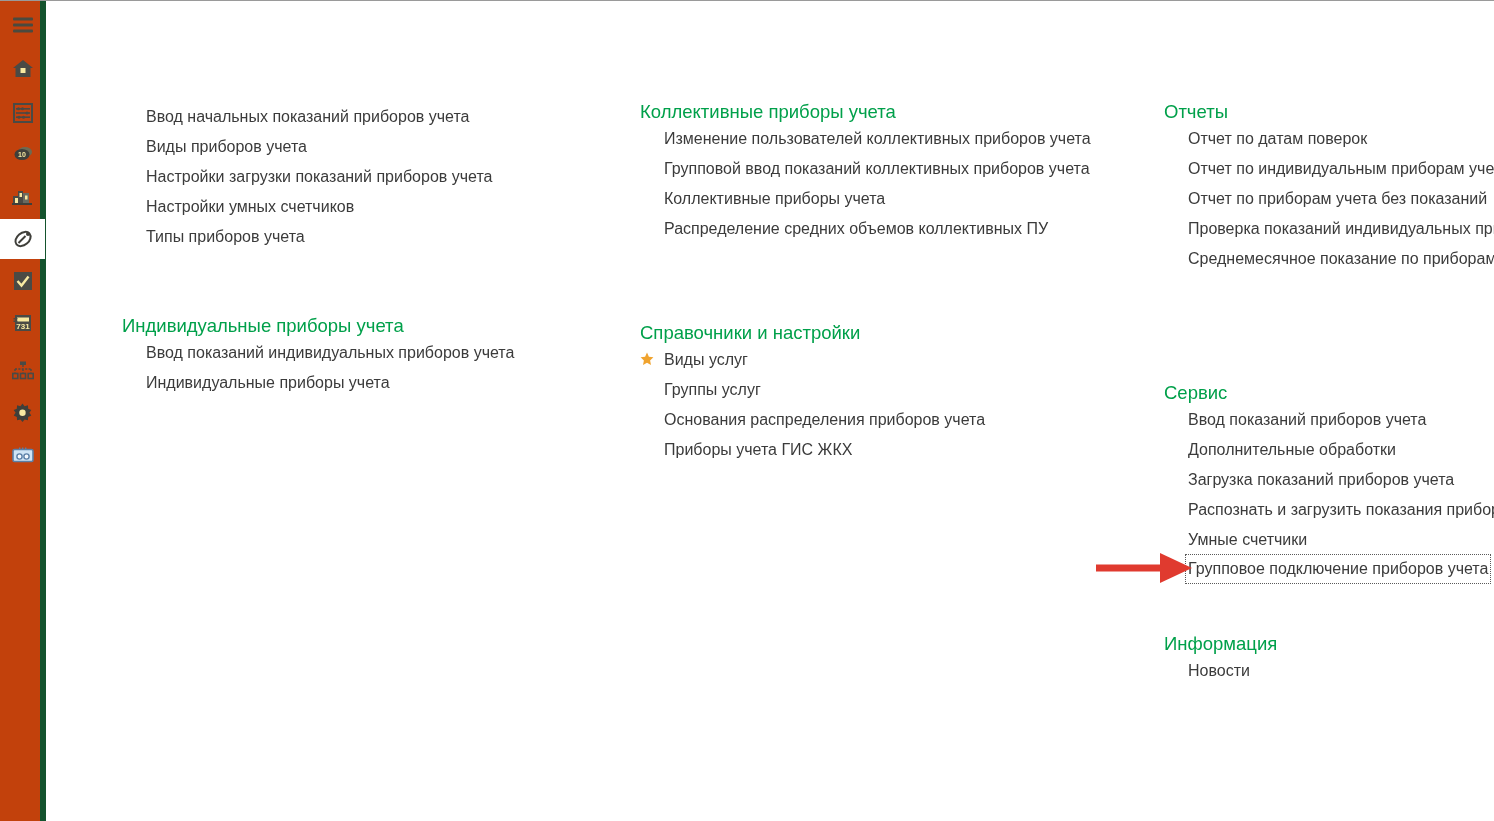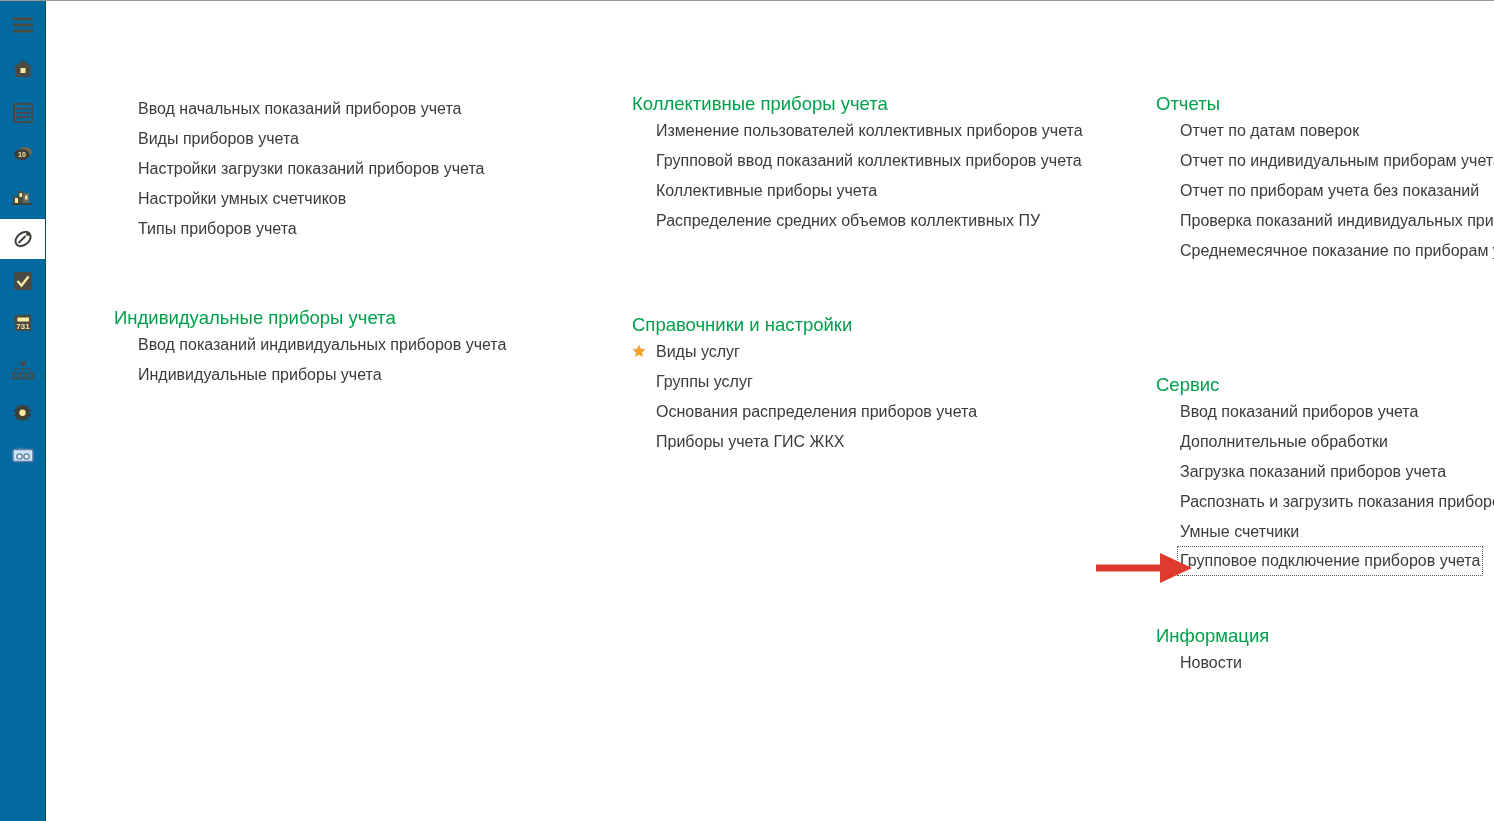--- a/index.html
+++ b/index.html
@@ -21,22 +21,22 @@
     display: flex;
     background: #ffffff;
     border-top: 1px solid #9a9a9a;
     box-sizing: border-box;
   }
 
   
   #sidebar {
     width: 46px;
     flex: 0 0 46px;
-    background: #0369a1;
-    border-right: 1px solid #14532d;
+    background: #c2410c;
+    border-right: 6px solid #14532d;
     box-sizing: border-box;
     position: relative;
   }
   .side-item {
     width: 45px;
     height: 40px;
     display: flex;
     align-items: center;
     justify-content: center;
     box-sizing: border-box;
@@ -57,21 +57,21 @@
   }
 
   .column {
     position: absolute;
     top: 0;
   }
   #col-1 { left: 60px; width: 520px; }
   #col-2 { left: 578px; width: 500px; }
   #col-3 { left: 1102px; width: 392px; }
 
-  .group { margin: 8px; }
+  .group { margin: 16px; }
   .group-title {
     color: #00a04a;
     font-size: 18.5px;
     line-height: 22px;
     white-space: nowrap;
     padding-left: 0;
   }
   .group-items {
     list-style: none;
     margin: 0;

